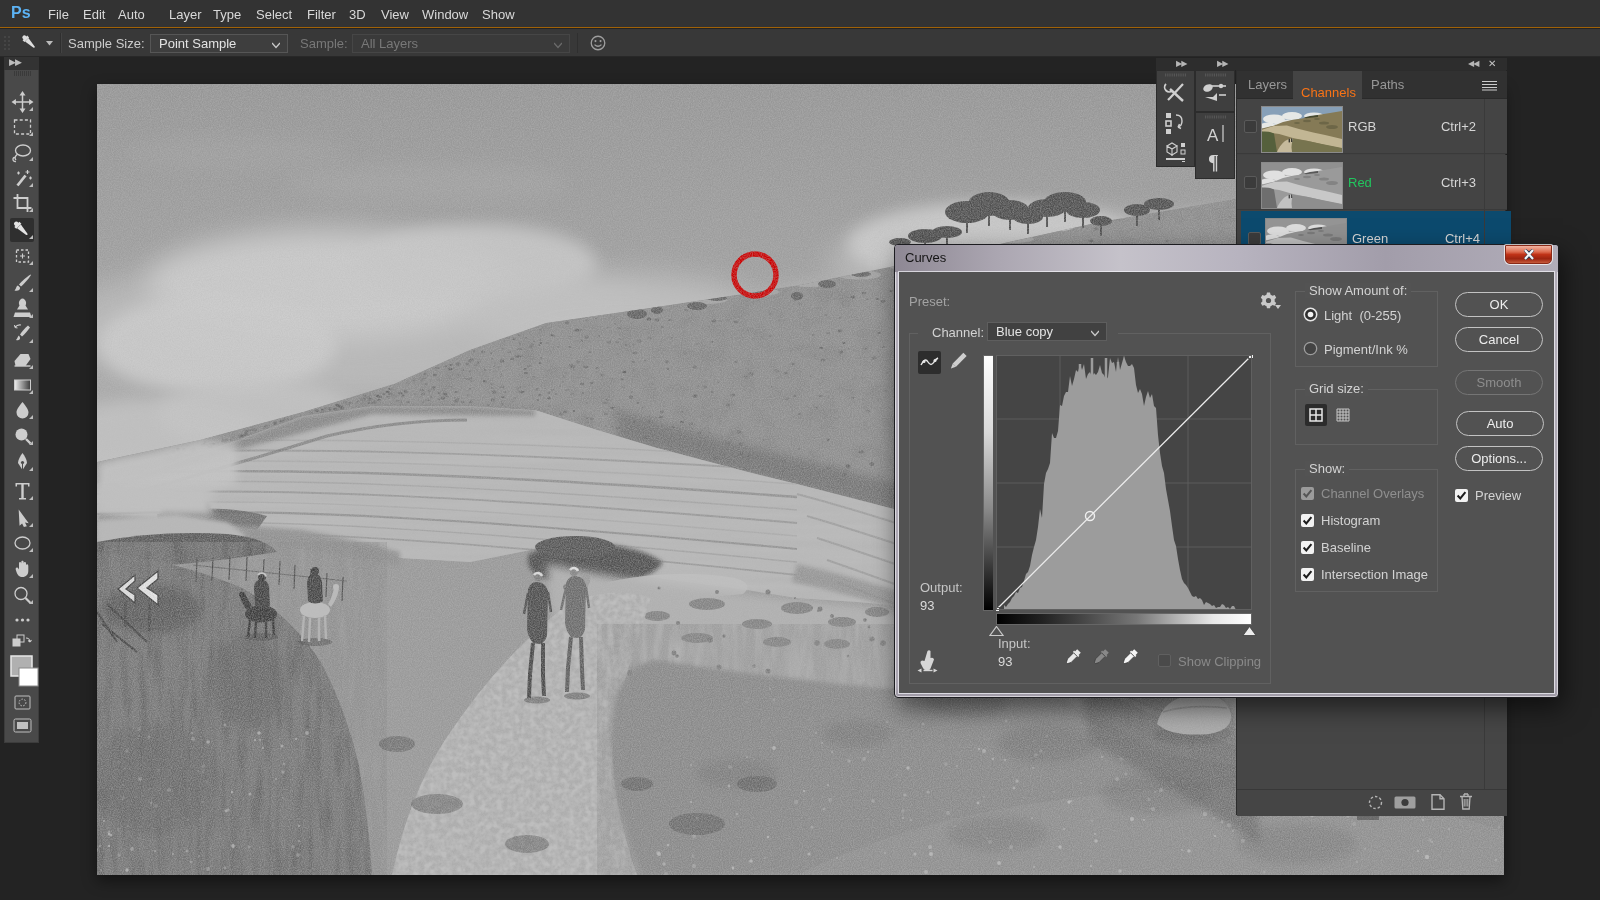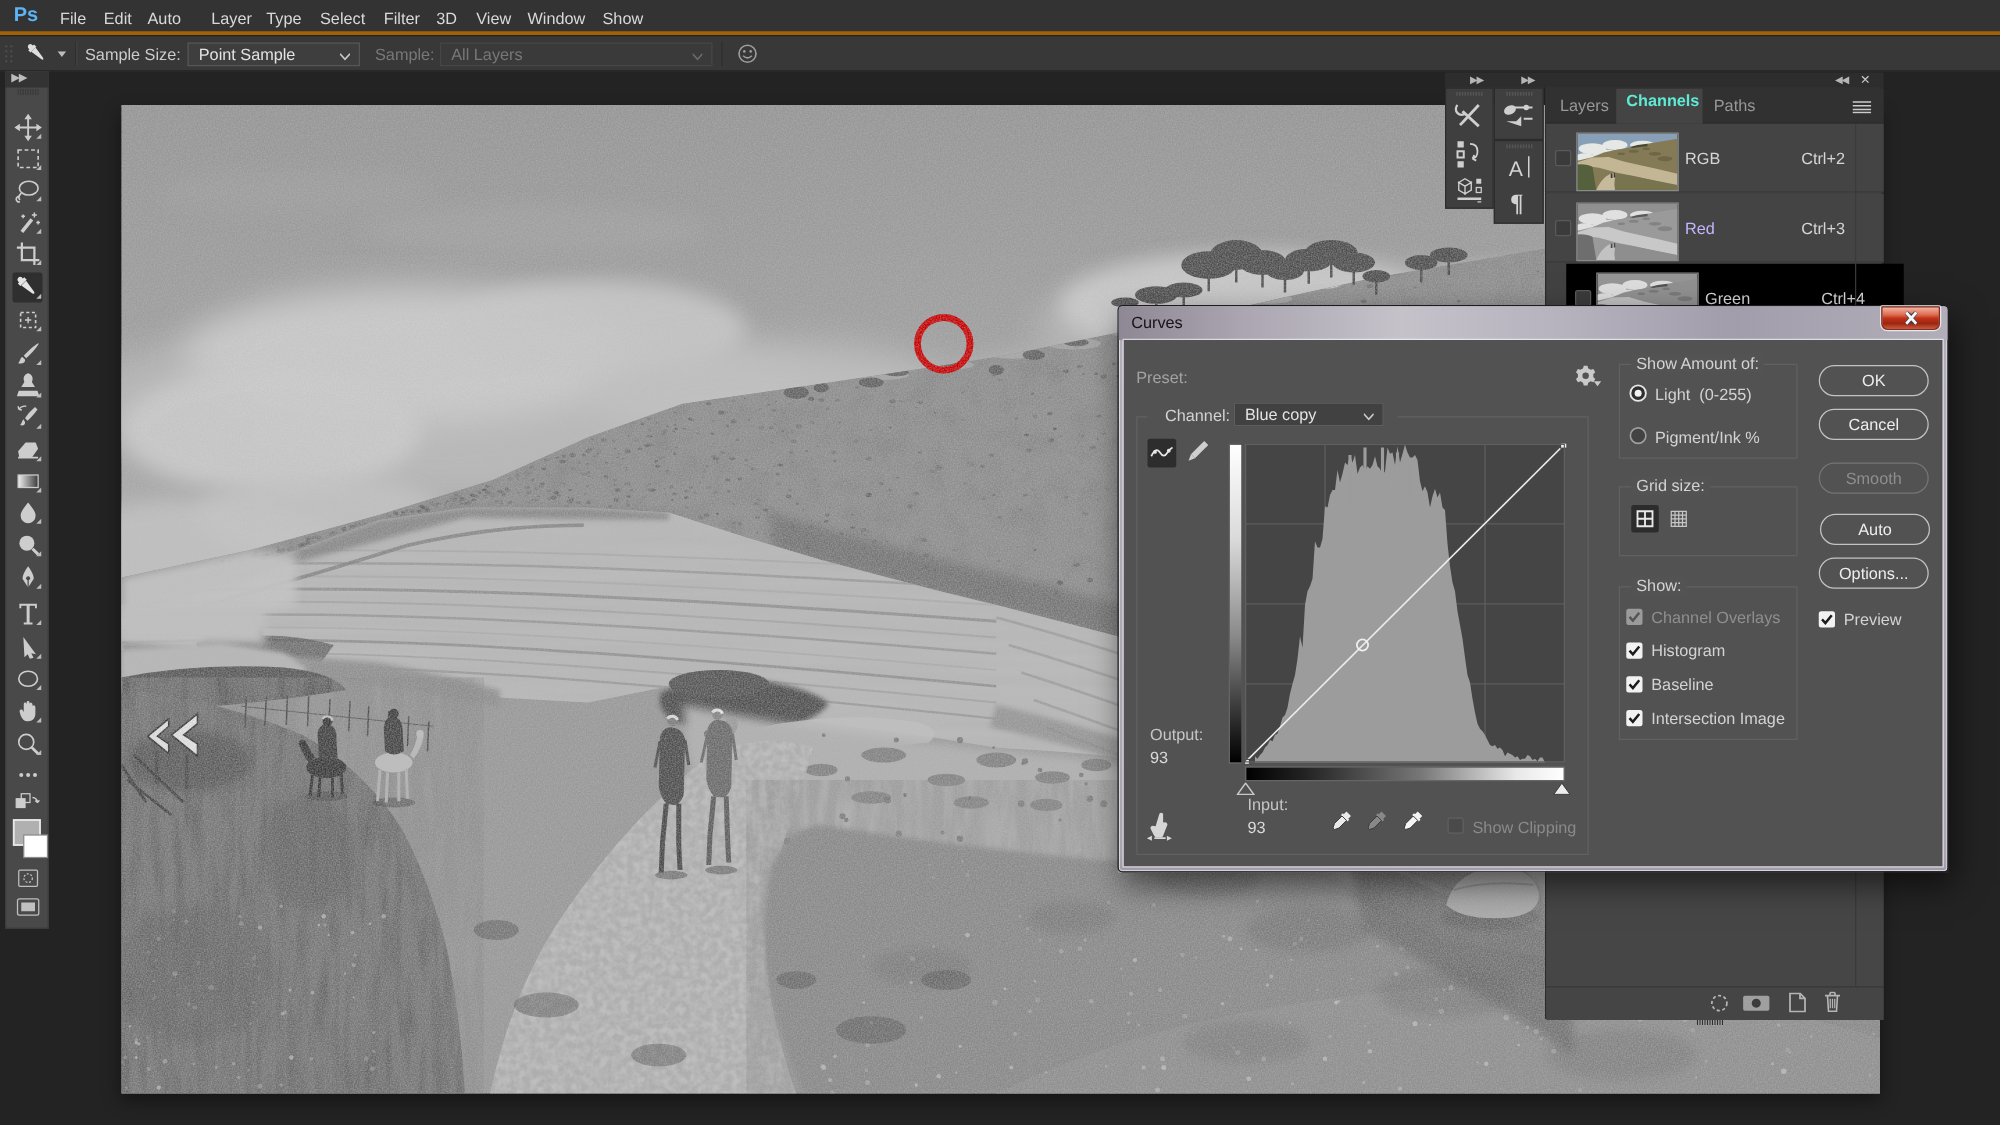--- a/index.html
+++ b/index.html
@@ -1,20 +1,20 @@
 <!DOCTYPE html>
 <html><head>
 <meta charset="utf-8">
 <style>
   * { margin:0; padding:0; box-sizing:border-box; }
   html,body { width:1600px; height:900px; overflow:hidden; background:#232323;
     font-family:"Liberation Sans", sans-serif; }
   .abs { position:absolute; }
   #menubar { position:absolute; left:0; top:0; width:1600px; height:28px;
-    background:#333333; border-bottom:3px solid #a16207; color:#d9d9d9; font-size:13px; }
+    background:#333333; border-bottom:1px solid #a16207; color:#d9d9d9; font-size:13px; }
   #menubar .mi { position:absolute; top:7px; }
   #optbar { position:absolute; left:0; top:29px; width:1600px; height:28px;
     background:#383838; border-bottom:1px solid #282828; color:#cccccc; font-size:13px; }
   .ddown { position:absolute; background:#3e3e3e; border:1px solid #565656;
     color:#e3e3e3; font-size:13px; line-height:17px; padding-left:8px; }
   .chev { position:absolute; width:8px; height:8px; }
   #toolbar { position:absolute; left:4px; top:57px; width:35px; height:686px;
     background:#494949; border:1px solid #3c3c3c; border-top:none; }
   #toolhead { position:absolute; left:4px; top:57px; width:35px; height:13px;
     background:#333333; color:#b9b9b9; }
@@ -1631,21 +1631,21 @@
       <text x="11" y="28" font-family="Liberation Sans" font-size="17" fill="#d2d2d2">A</text>
       <path d="M27,12 v17" stroke="#d2d2d2" stroke-width="1.2"></path>
       <text x="12" y="56" font-family="Liberation Serif" font-size="20" font-weight="bold" fill="#d2d2d2">¶</text>
     </svg>
   </div>
 </div>
 <div id="chpanel">
 <div style="position:absolute;left:0;top:0;width:270px;height:28px;background:#313131;border-bottom:1px solid #2a2a2a;">
   <div style="position:absolute;left:56px;top:0;width:69px;height:28px;background:#444444;"></div>
   <span style="position:absolute;left:11px;top:6px;color:#989898;">Layers</span>
-  <span style="position:absolute;left:64px;top:2px;color:#5eead4;font-weight:bold;">Channels</span>
+  <span style="position:absolute;left:64px;top:14px;color:#f97316;font-weight:normal;">Channels</span>
   <span style="position:absolute;left:134px;top:6px;color:#989898;">Paths</span>
   <svg style="position:absolute;left:245px;top:9px;" width="15" height="11" viewBox="0 0 15 11">
         <path d="M0,1.5 h15 M0,4.5 h15 M0,7.5 h15 M0,10 h15" stroke="#cccccc" stroke-width="1.2"></path>
       </svg>
 </div>
 <div style="position:absolute;left:0;top:28px;width:270px;height:55px;background:#444444;border-bottom:1px solid #3a3a3a;">
   <div style="position:absolute;left:7px;top:21px;width:13px;height:13px;background:#3b3b3b;border:1px solid #5a5a5a;border-radius:2px;"></div>
   <div style="position:absolute;left:25px;top:8px;width:80px;height:45px;outline:1px solid #8a8a8a;"><svg width="80" height="45" viewBox="0 0 80 45">
 <rect width="80" height="45" fill="#87a0b8"></rect>
 <g fill="#e6e8e6">
@@ -1696,24 +1696,24 @@
             <ellipse cx="35" cy="16" rx="3" ry="1"></ellipse>
             <ellipse cx="70" cy="20" rx="6" ry="2"></ellipse>
           </g>
 <path d="M0,22.8 L11.7,18.9 L24.9,18.5 L37,22.1 L51.2,25.4 L63.1,28 L80,31.9 L80,41.5 L63.1,38 L45.1,33.7 L31.8,31.2 L17.2,27.1 L0,24.8 Z" fill="#c8c8c8"></path>
 <path d="M0,24.5 Q8,24 12,26.5 L15,45 L0,45 Z" fill="#6e6e6e"></path>
 <path d="M30,31.5 Q45,33.5 60,37 L80,41 L80,45 L28,45 Z" fill="#8e8e8e"></path>
 <path d="M15,45 Q18,38 23,34 Q27,31 31,31.5 Q29.5,37 29.5,40.5 L30,45 Z" fill="#c2c2c2"></path>
 <rect x="26.6" y="31.8" width="1.4" height="3.6" fill="#4a4a4a"></rect>
           <rect x="29" y="31.4" width="1.4" height="3.6" fill="#4a4a4a"></rect>
 </svg></div>
-  <span style="position:absolute;left:111px;top:20px;color:#c4b5fd;">Red</span>
+  <span style="position:absolute;left:111px;top:20px;color:#22c55e;">Red</span>
   <span style="position:absolute;right:31px;top:20px;color:#d6d6d6;">Ctrl+3</span>
 </div>
-<div style="position:absolute;left:16px;top:140px;width:270px;height:55px;background:#000000;border-bottom:3px solid #c4b5fd;">
+<div style="position:absolute;left:4px;top:140px;width:270px;height:55px;background:#0c4a6e;border-bottom:3px solid #c4b5fd;">
   <div style="position:absolute;left:7px;top:21px;width:13px;height:13px;background:#3b3b3b;border:1px solid #5a5a5a;border-radius:2px;"></div>
   <div style="position:absolute;left:25px;top:8px;width:80px;height:45px;outline:1px solid #8a8a8a;"><svg width="80" height="45" viewBox="0 0 80 45">
 <rect width="80" height="45" fill="#959595"></rect>
 <g fill="#dcdcdc">
             <ellipse cx="12" cy="12" rx="11" ry="4.5"></ellipse>
             <ellipse cx="30" cy="9" rx="10" ry="4"></ellipse>
             <ellipse cx="52" cy="9" rx="10" ry="3.5"></ellipse>
             <ellipse cx="6" cy="19" rx="8" ry="3.5"></ellipse>
             <ellipse cx="22" cy="16" rx="10" ry="3.5"></ellipse>
             <ellipse cx="64" cy="12" rx="8" ry="3"></ellipse>

